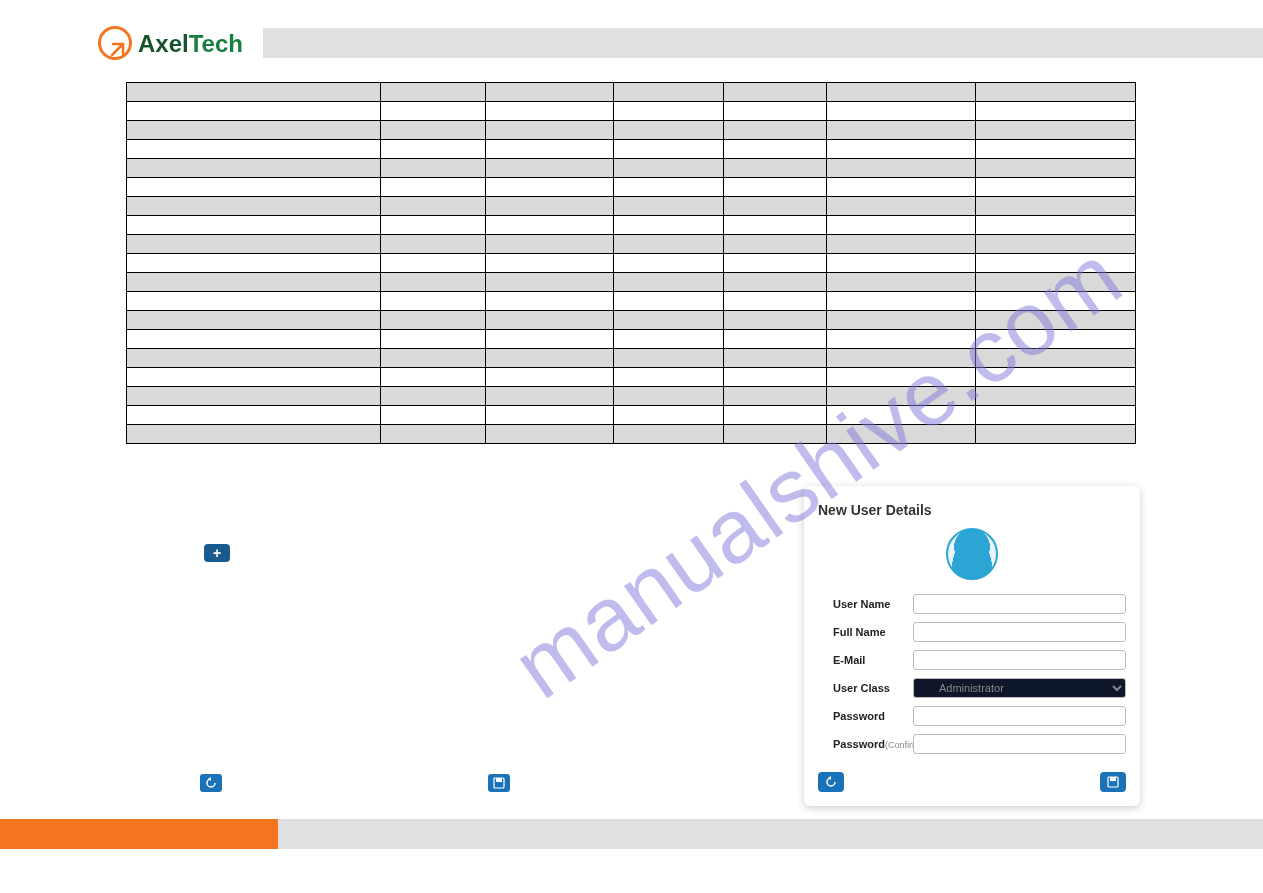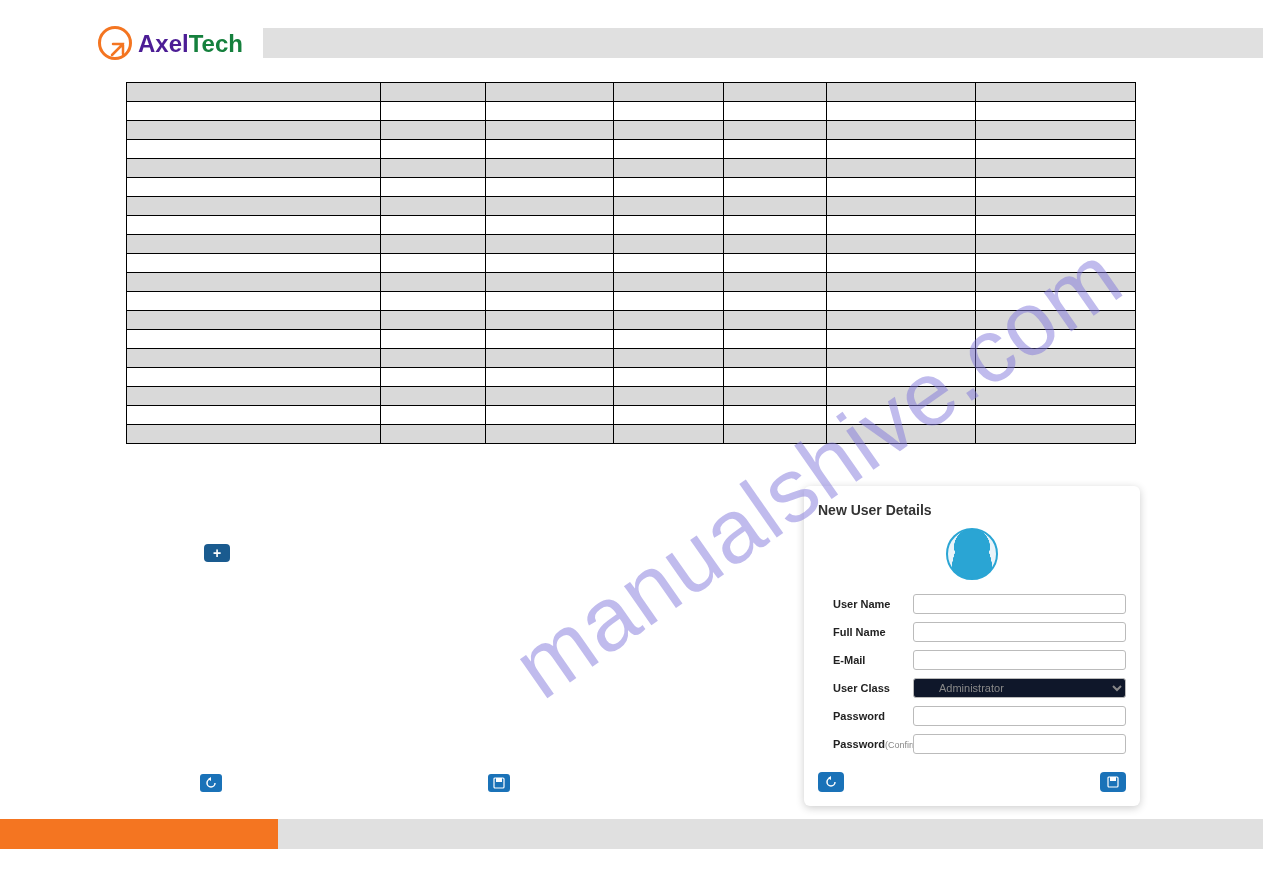--- a/index.html
+++ b/index.html
@@ -44,21 +44,21 @@
     width: 18px;
     height: 18px;
   }
   .logo-text {
     position: absolute;
     left: 40px;
     top: 8px;
     font-size: 24px;
     font-weight: bold;
   }
-  .logo-text .axel { color: #4c1d95; margin-top: 40px; }
+  .logo-text .axel { color: #14532d; margin-top: 40px; }
   .logo-text .tech { color: #15803d; }
 
   .data-table {
     position: absolute;
     top: 82px;
     left: 126px;
     width: 1010px;
     border-collapse: collapse;
   }
   .data-table td {

